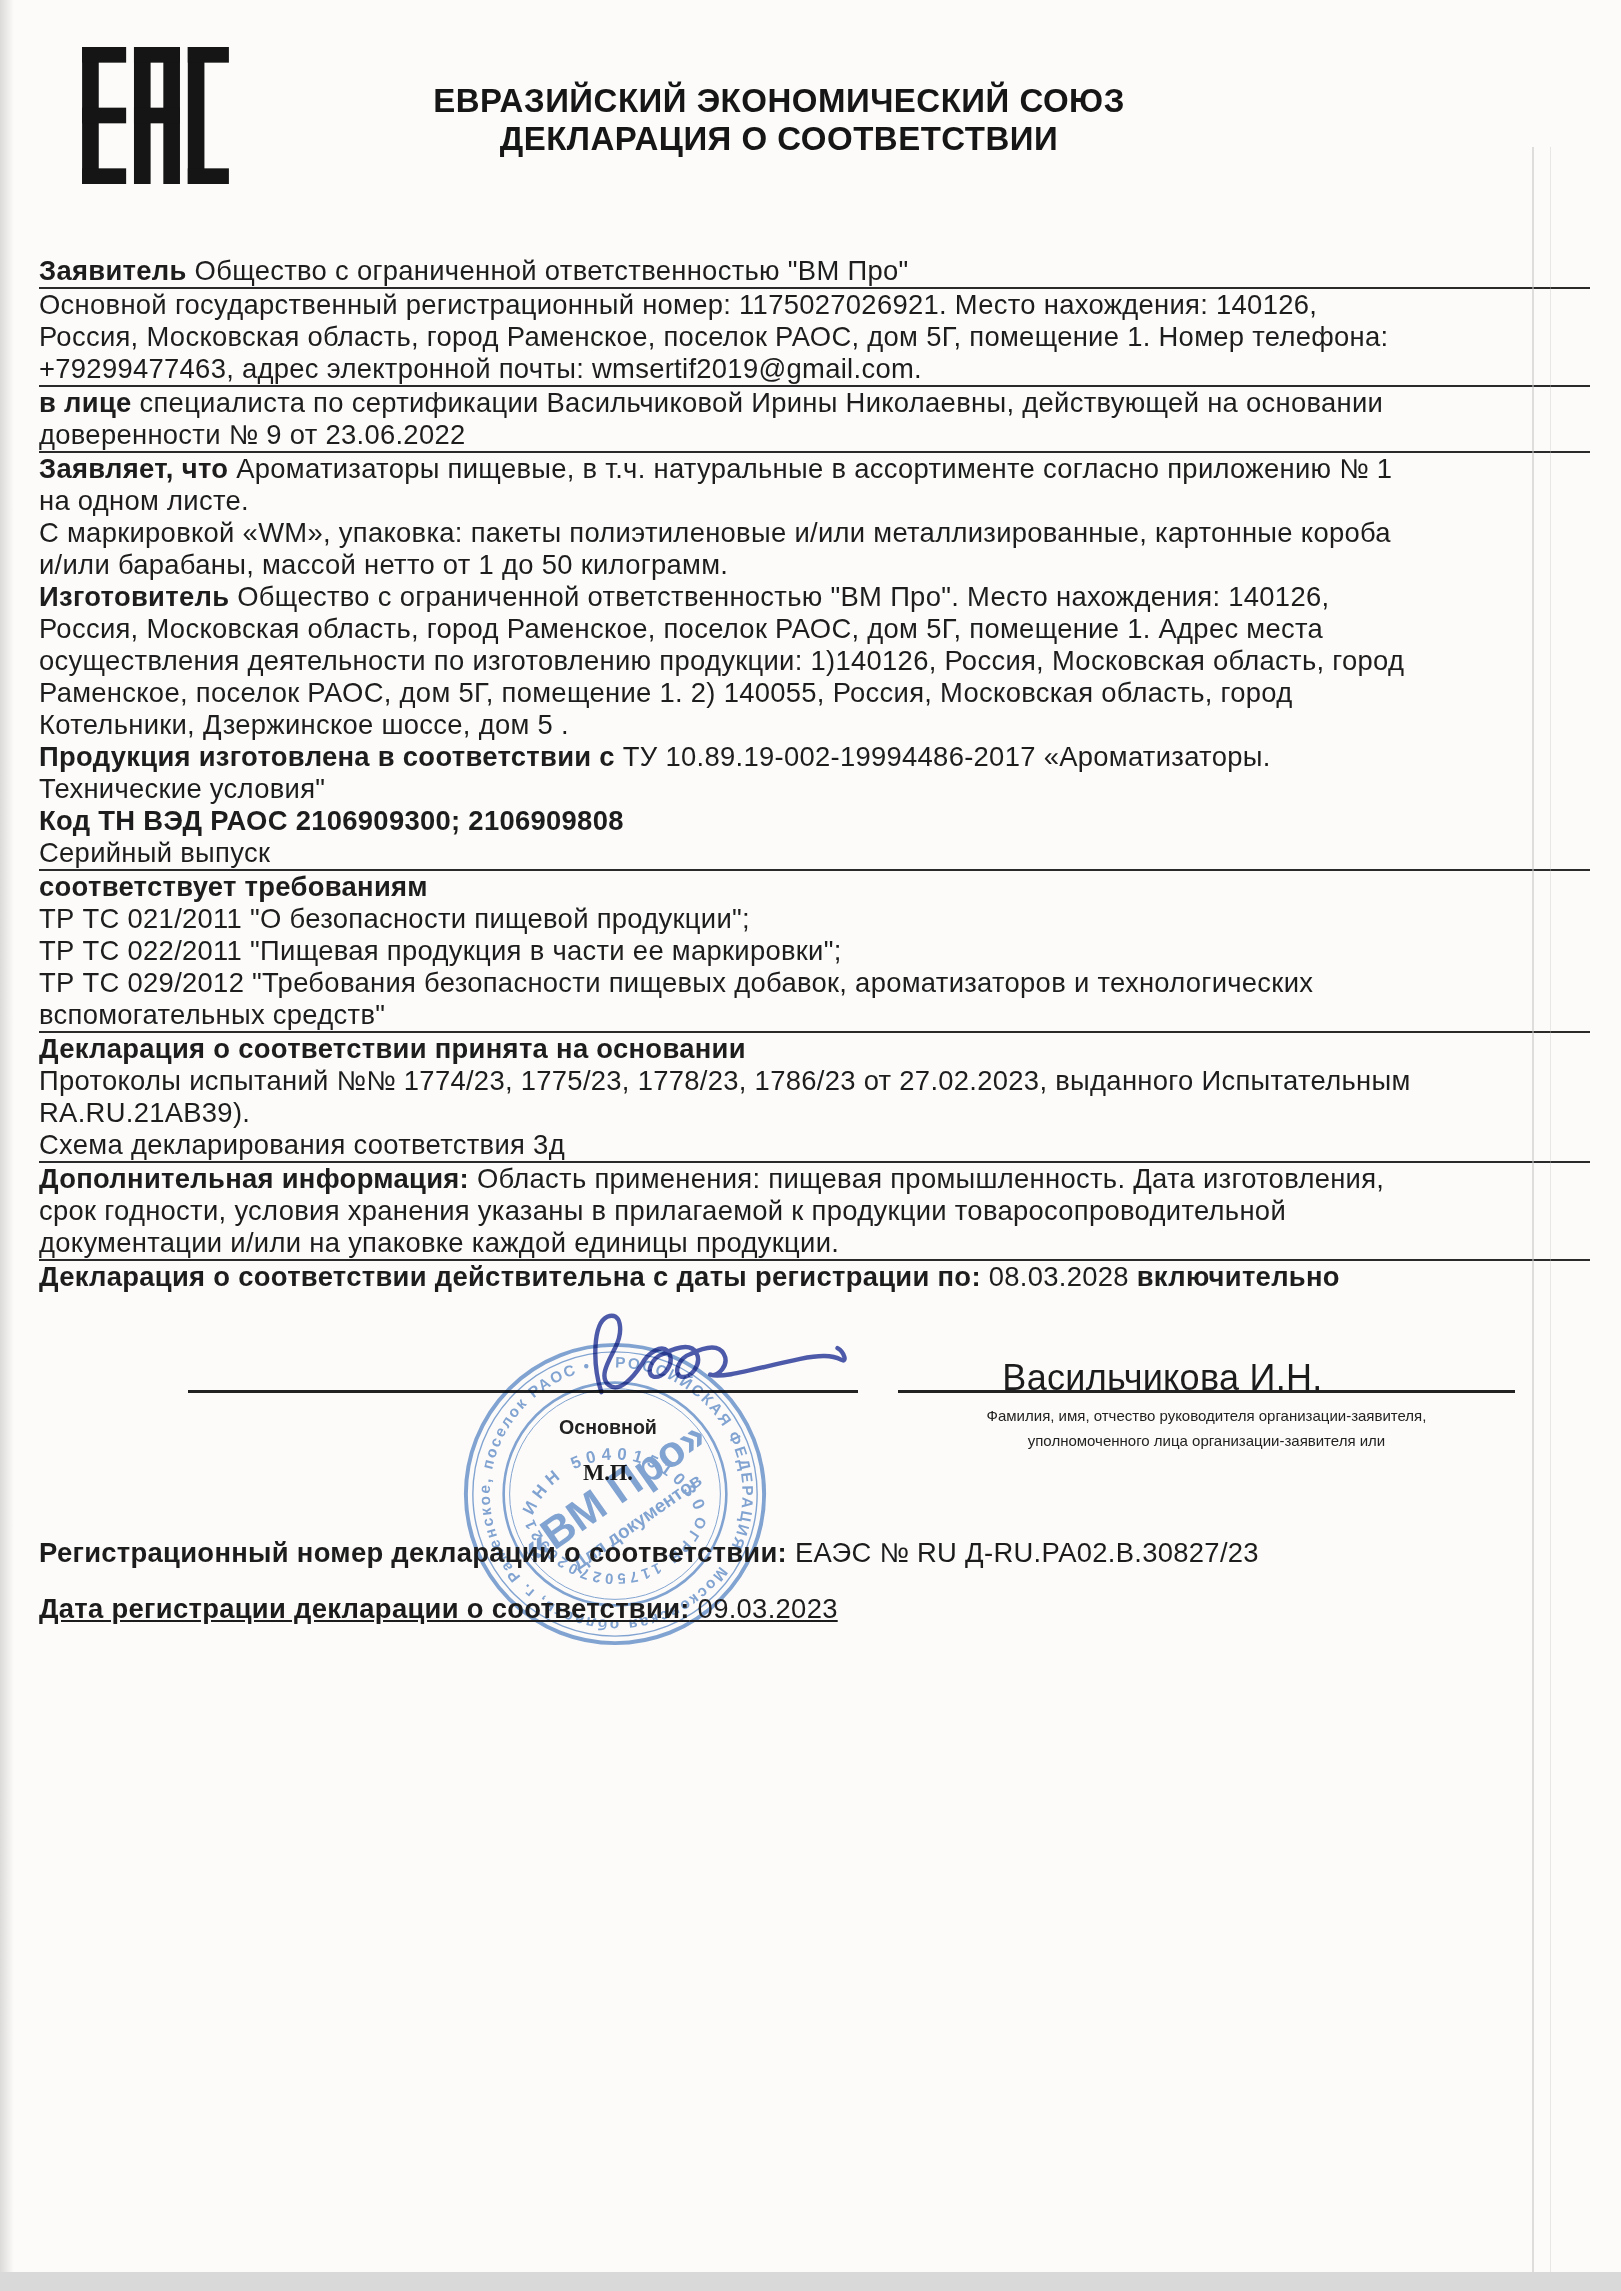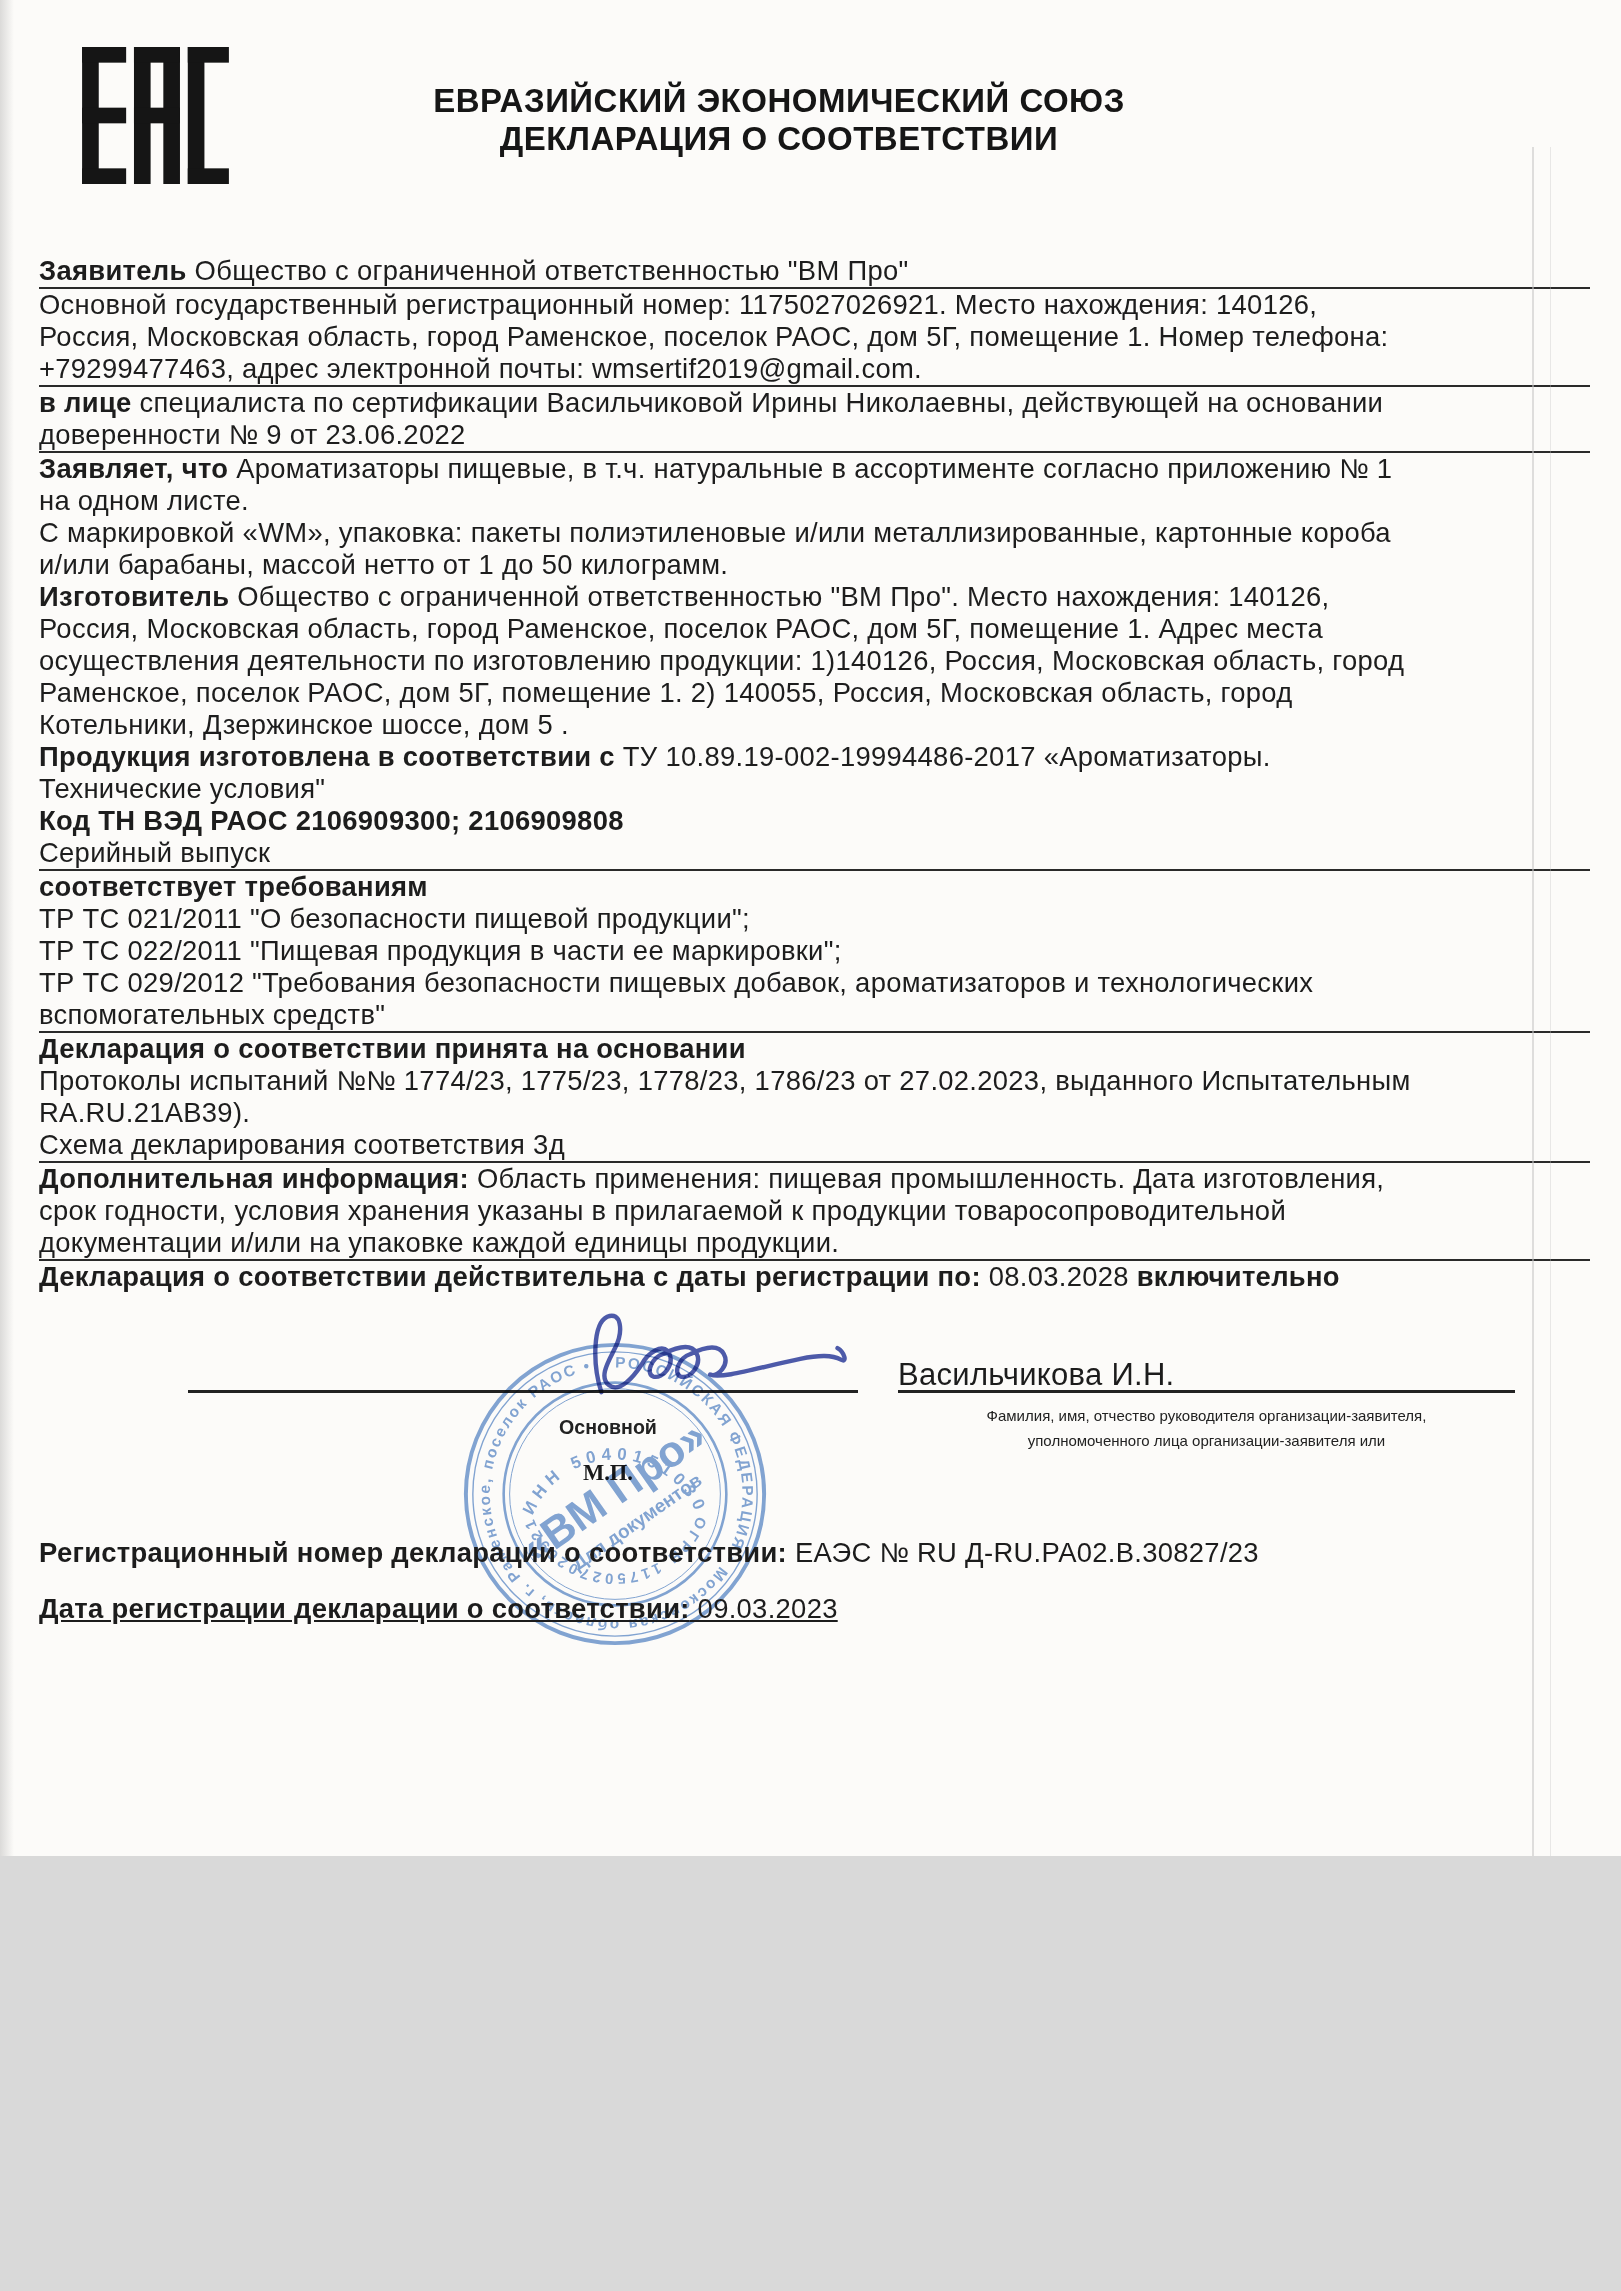--- a/index.html
+++ b/index.html
@@ -1,18 +1,18 @@
 <!DOCTYPE html>
 <html><head>
 <meta charset="utf-8">
 <style>
   html,body{margin:0;padding:0;background:#d9d9d9;}
   .page{
     position:relative;
-    width:1621px;height:1856px;
+    width:1621px;height:2272px;
     margin:0 auto;
     background:#fcfbf9;
     overflow:hidden;
     font-family:"Liberation Sans", sans-serif;
     color:#1c1c1c;
   }
   
   .eac-logo{position:absolute;left:82px;top:47px;width:147px;height:137px;}
   .title{
     position:absolute;left:39px;top:82px;width:1480px;
@@ -25,22 +25,22 @@
     font-size:27.4px;letter-spacing:0.3px;color:#1d1d1d;
   }
   .line{height:32px;line-height:31px;white-space:nowrap;}
   .line.u{border-bottom:2px solid #2a2a2a;}
   .line .b{font-weight:bold;}
   
   .sig-line{position:absolute;height:2.9px;background:#222;}
   .sig-line.left{left:188px;top:1390px;width:670px;}
   .sig-line.right{left:898px;top:1390px;width:617px;}
   .signer-name{
-    position:absolute;left:898px;top:1357px;width:617px;
-    font-size:31px;letter-spacing:0.3px;
+    position:absolute;left:854px;top:1357px;width:617px;
+    text-align:center;font-size:36px;letter-spacing:0.3px;
   }
   .signer-caption{
     position:absolute;left:878px;top:1404px;width:657px;
     text-align:center;font-size:15px;font-weight:normal;line-height:24.5px;color:#222;
   }
   .podpis-label{
     position:absolute;left:510px;top:1416px;width:196px;
     text-align:center;font-size:19.6px;font-weight:bold;color:#222;
   }
   .mp-label{

